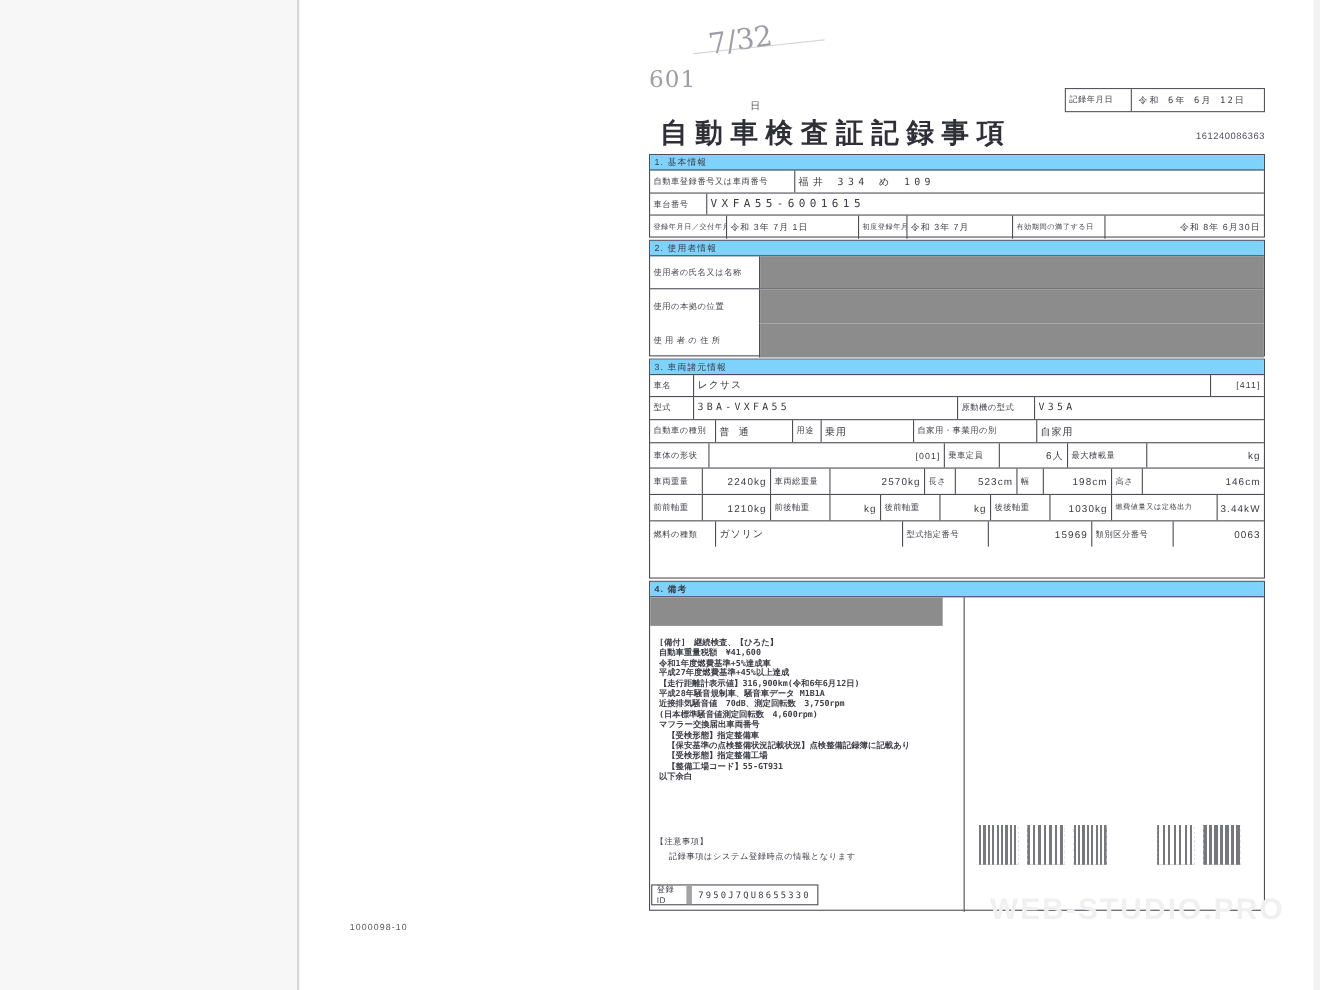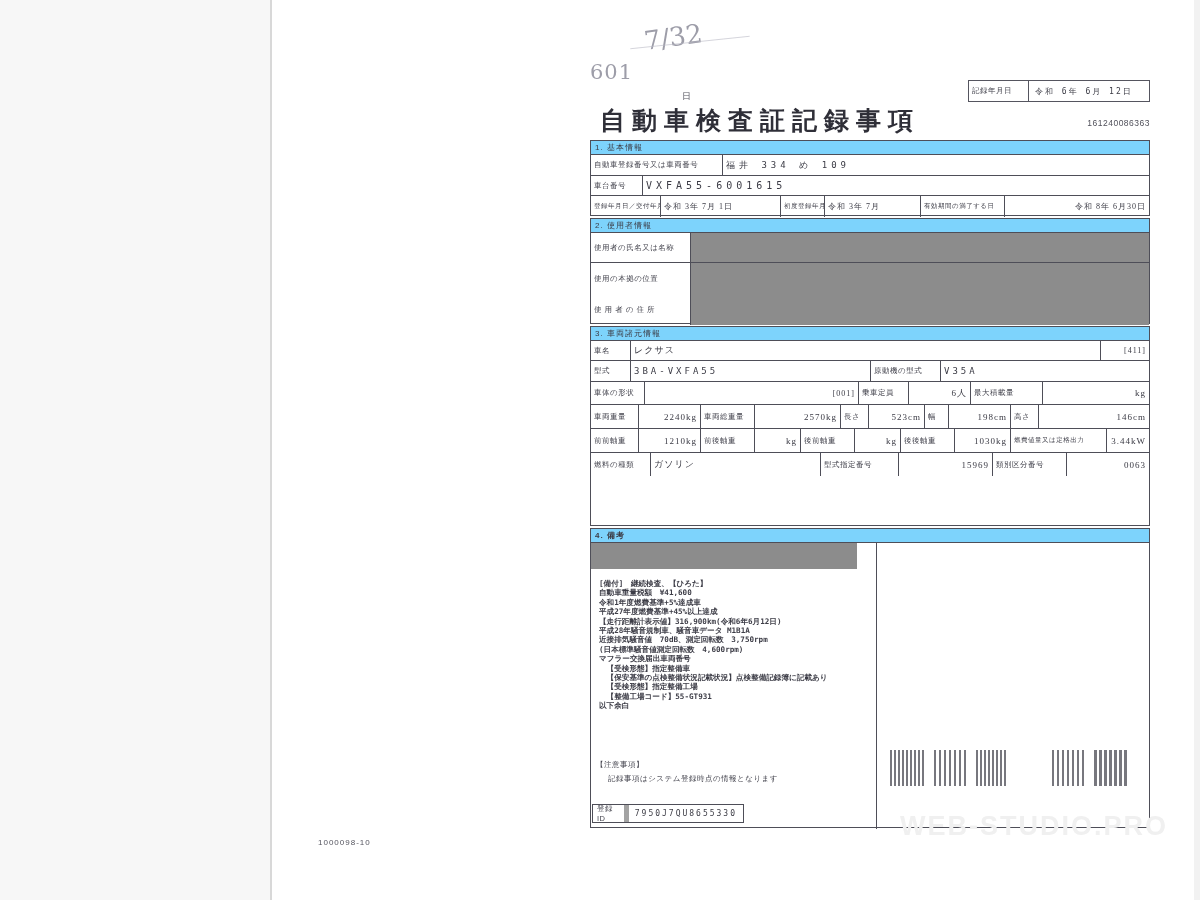--- a/index.html
+++ b/index.html
@@ -67,21 +67,21 @@
   .row{display:flex;border-bottom:1px solid #4e4e58;box-sizing:border-box;}
   .row:last-child{border-bottom:none;}
   .cell{
     box-sizing:border-box;border-right:1px solid #4e4e58;
     font-size:8.5px;display:flex;align-items:center;padding:0 3px;
     overflow:hidden;white-space:nowrap;
   }
   .cell:last-child{border-right:none;}
   .lab{font-size:7.5px;letter-spacing:.5px;color:#43434d;}
   .val{letter-spacing:2px;font-family:"DejaVu Sans Mono", monospace;font-size:9px;color:#3a3a44;}
-  .valjp{letter-spacing:1px;font-size:9px;color:#3a3a44;font-family:Liberation Serif, serif;}
+  .valjp{letter-spacing:1px;font-size:9px;color:#3a3a44;}
   .redact{background:#8c8c8c;}
   
   .notes{
     position:absolute;font-family:"DejaVu Sans Mono", monospace;
     font-size:7.6px;line-height:9.4px;color:#3d3d47;white-space:pre;
   }
   .footnote{position:absolute;font-size:7.5px;color:#43434d;letter-spacing:.5px;}
   .idbox{
     position:absolute;border:1px solid #4e4e58;height:17px;display:flex;align-items:center;
     font-size:8px;
@@ -164,20 +164,28 @@
           <div class="cell valjp" style="width:48px;justify-content:flex-end;border-right:none;font-size:8px;">[411]</div>
         </div>
 
         <div class="row" style="height:21px;">
           <div class="cell lab" style="width:40px;">型式</div>
           <div class="cell val" style="width:240px;letter-spacing:3px;">3BA-VXFA55</div>
           <div class="cell lab" style="width:70px;">原動機の型式</div>
           <div class="cell val" style="flex:1;letter-spacing:3px;">V35A</div>
         </div>
 
+        <div class="row" style="height:21px;">
+          <div class="cell lab" style="width:60px;">自動車の種別</div>
+          <div class="cell valjp" style="width:70px;letter-spacing:3px;">普 通</div>
+          <div class="cell lab" style="width:26px;">用途</div>
+          <div class="cell valjp" style="width:84px;">乗用</div>
+          <div class="cell lab" style="width:112px;">自家用・事業用の別</div>
+          <div class="cell valjp" style="flex:1;">自家用</div>
+        </div>
 
         <div class="row" style="height:23px;">
           <div class="cell lab" style="width:54px;">車体の形状</div>
           <div class="cell valjp" style="width:170px;margin-top:28px;">箱型</div>
           <div class="cell valjp" style="width:44px;font-size:8px;justify-content:flex-end;">[001]</div>
           <div class="cell lab" style="width:50px;">乗車定員</div>
           <div class="cell valjp" style="width:62px;justify-content:flex-end;">6人</div>
           <div class="cell lab" style="width:72px;">最大積載量</div>
           <div class="cell valjp" style="flex:1;justify-content:flex-end;">kg</div>
         </div>

